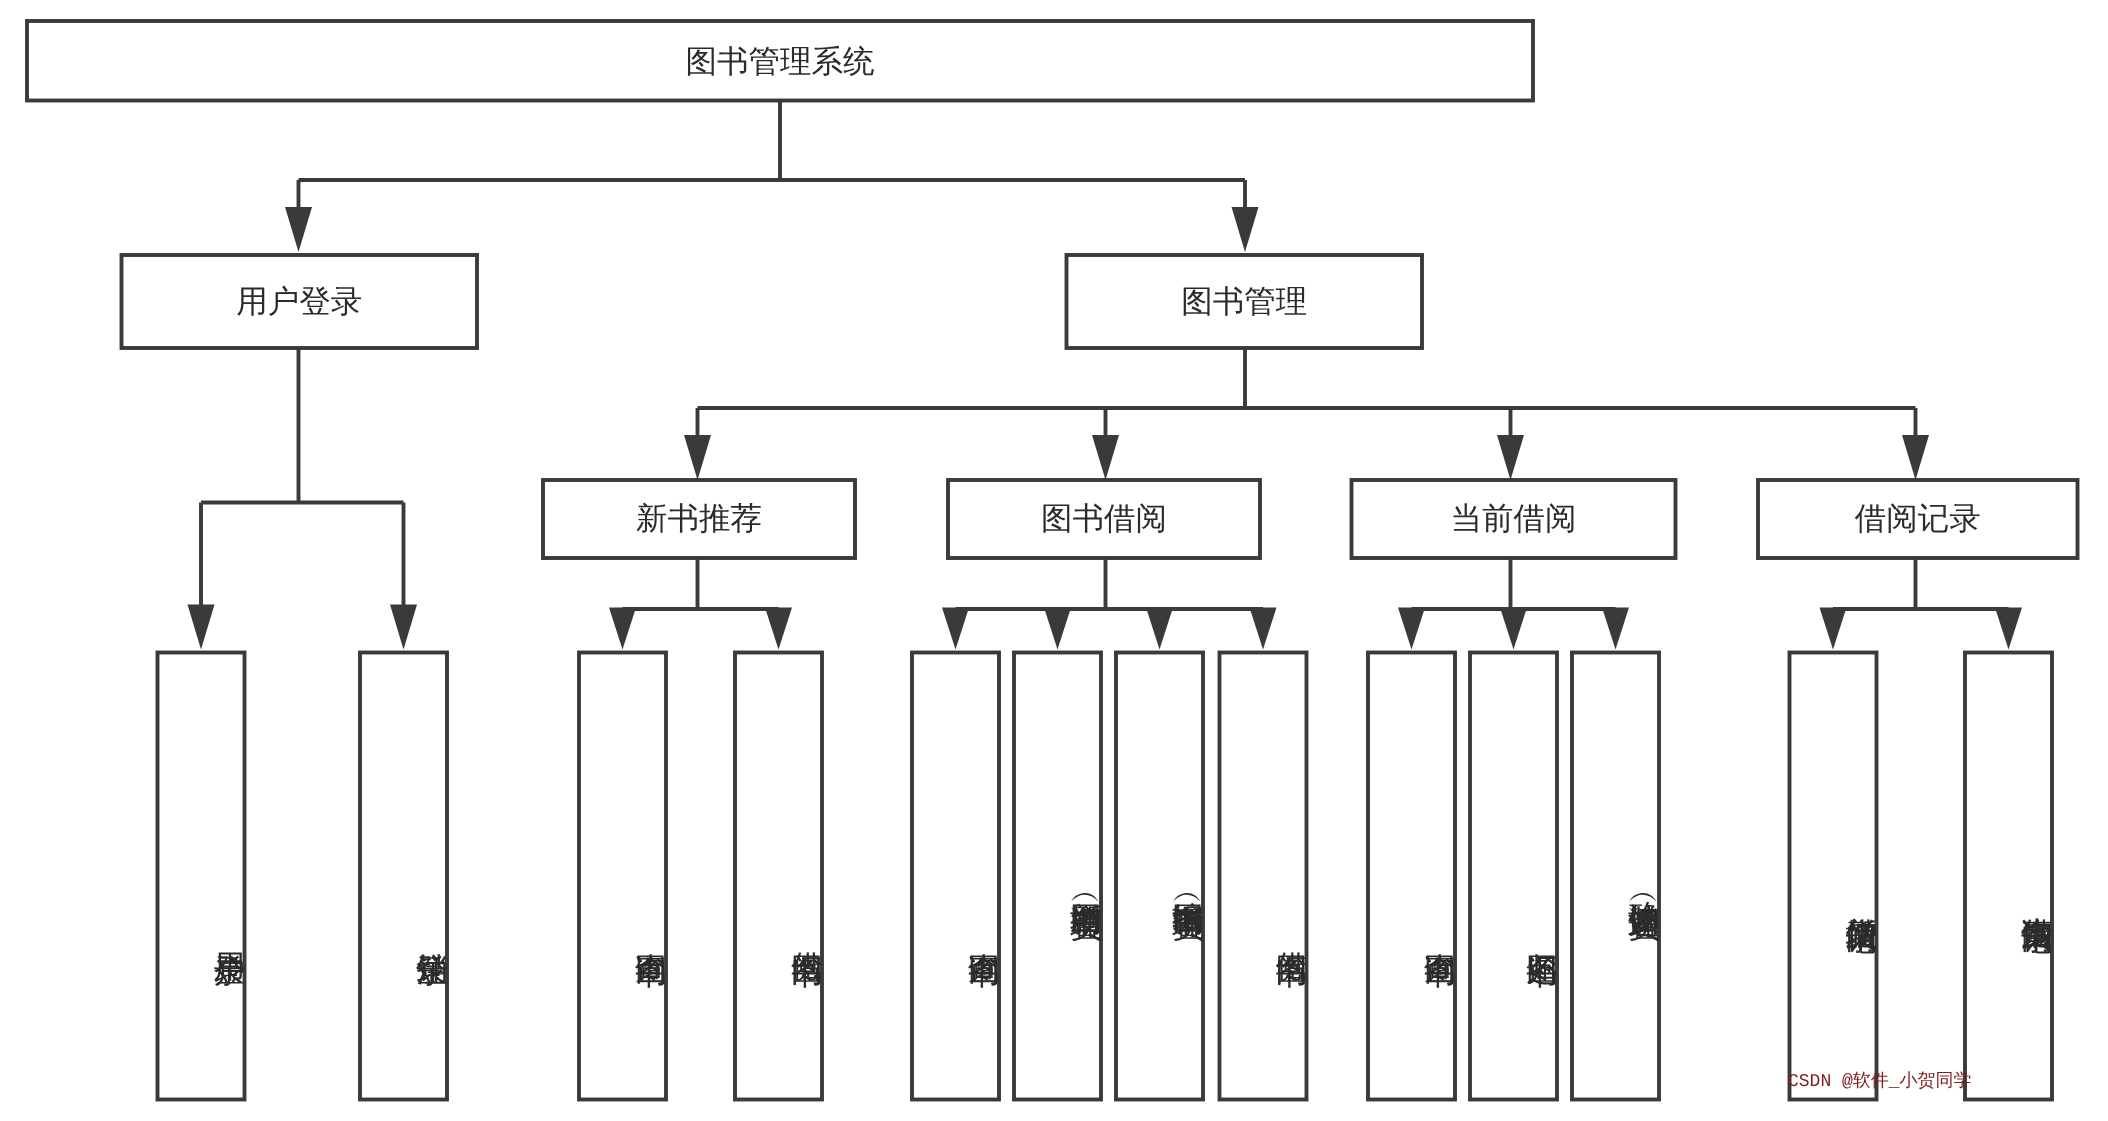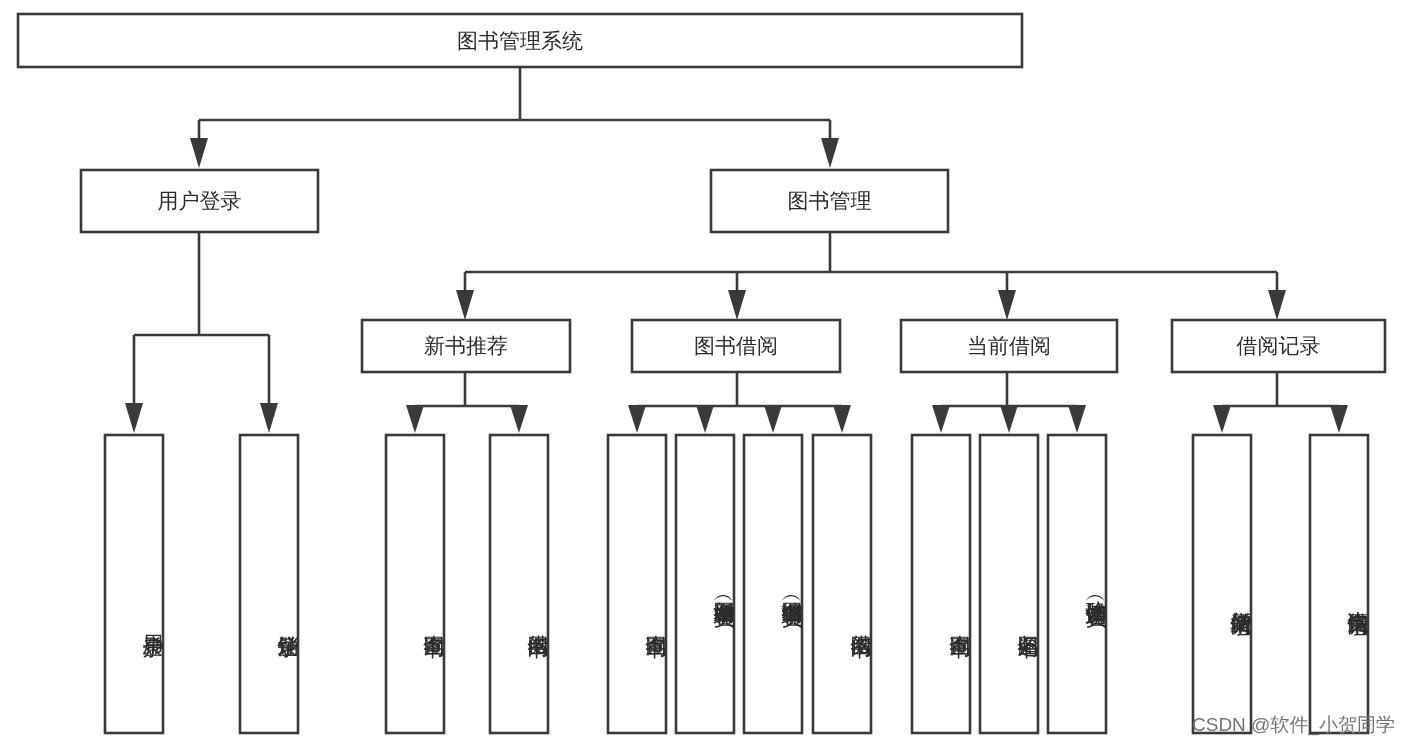--- a/index.html
+++ b/index.html
@@ -60,23 +60,23 @@
     letter-spacing: 1px;
     white-space: nowrap;
     text-align: center;
     pointer-events: none;
     display: flex;
     align-items: flex-start;
     justify-content: center;
   }
   .watermark {
     position: absolute;
-    font-family: Liberation Sans, sans-serif;
-    font-size: 19px;
-    color: #737373;
+    font-family: Liberation Mono, monospace;
+    font-size: 12px;
+    color: #7f1d1d;
     white-space: nowrap;
     left: 1192px;
     top: 712px;
   }
 </style>
 </head>
 <body>
 
 <div id="diagram-root">
 

